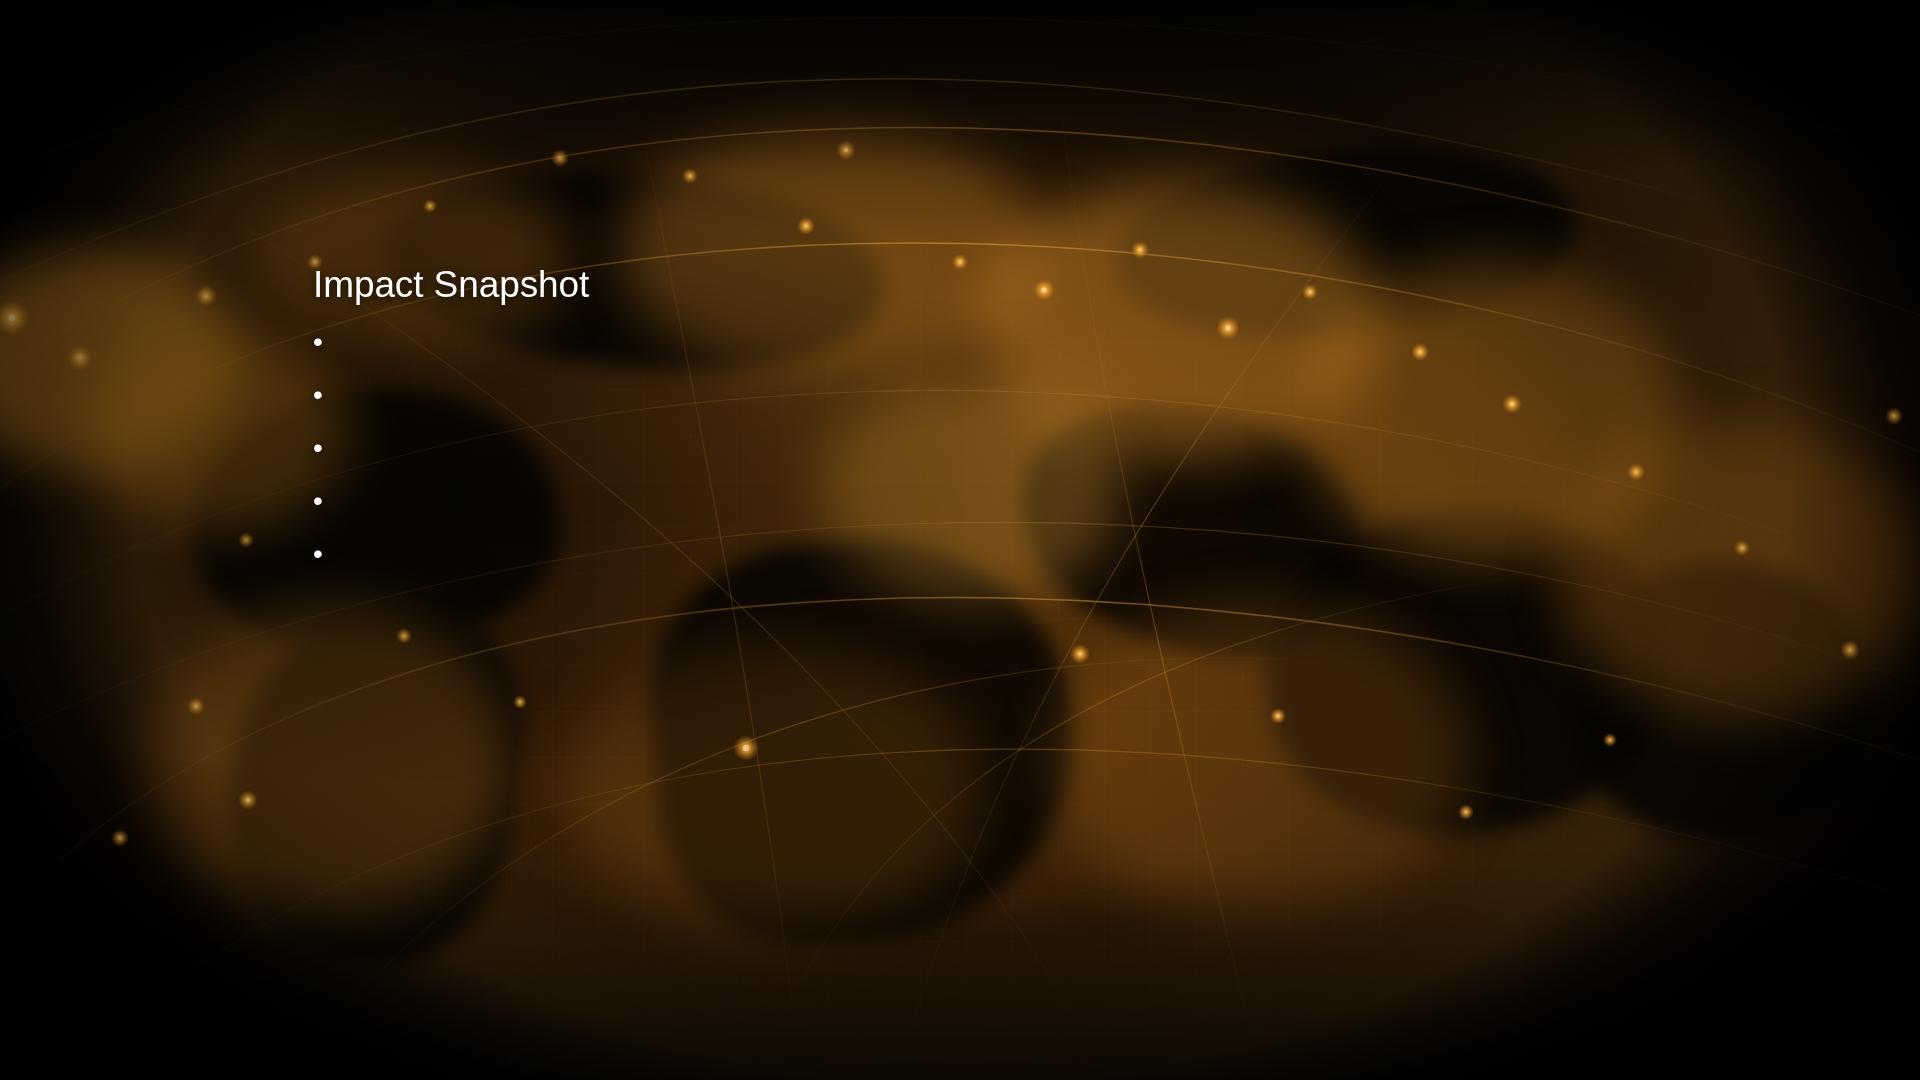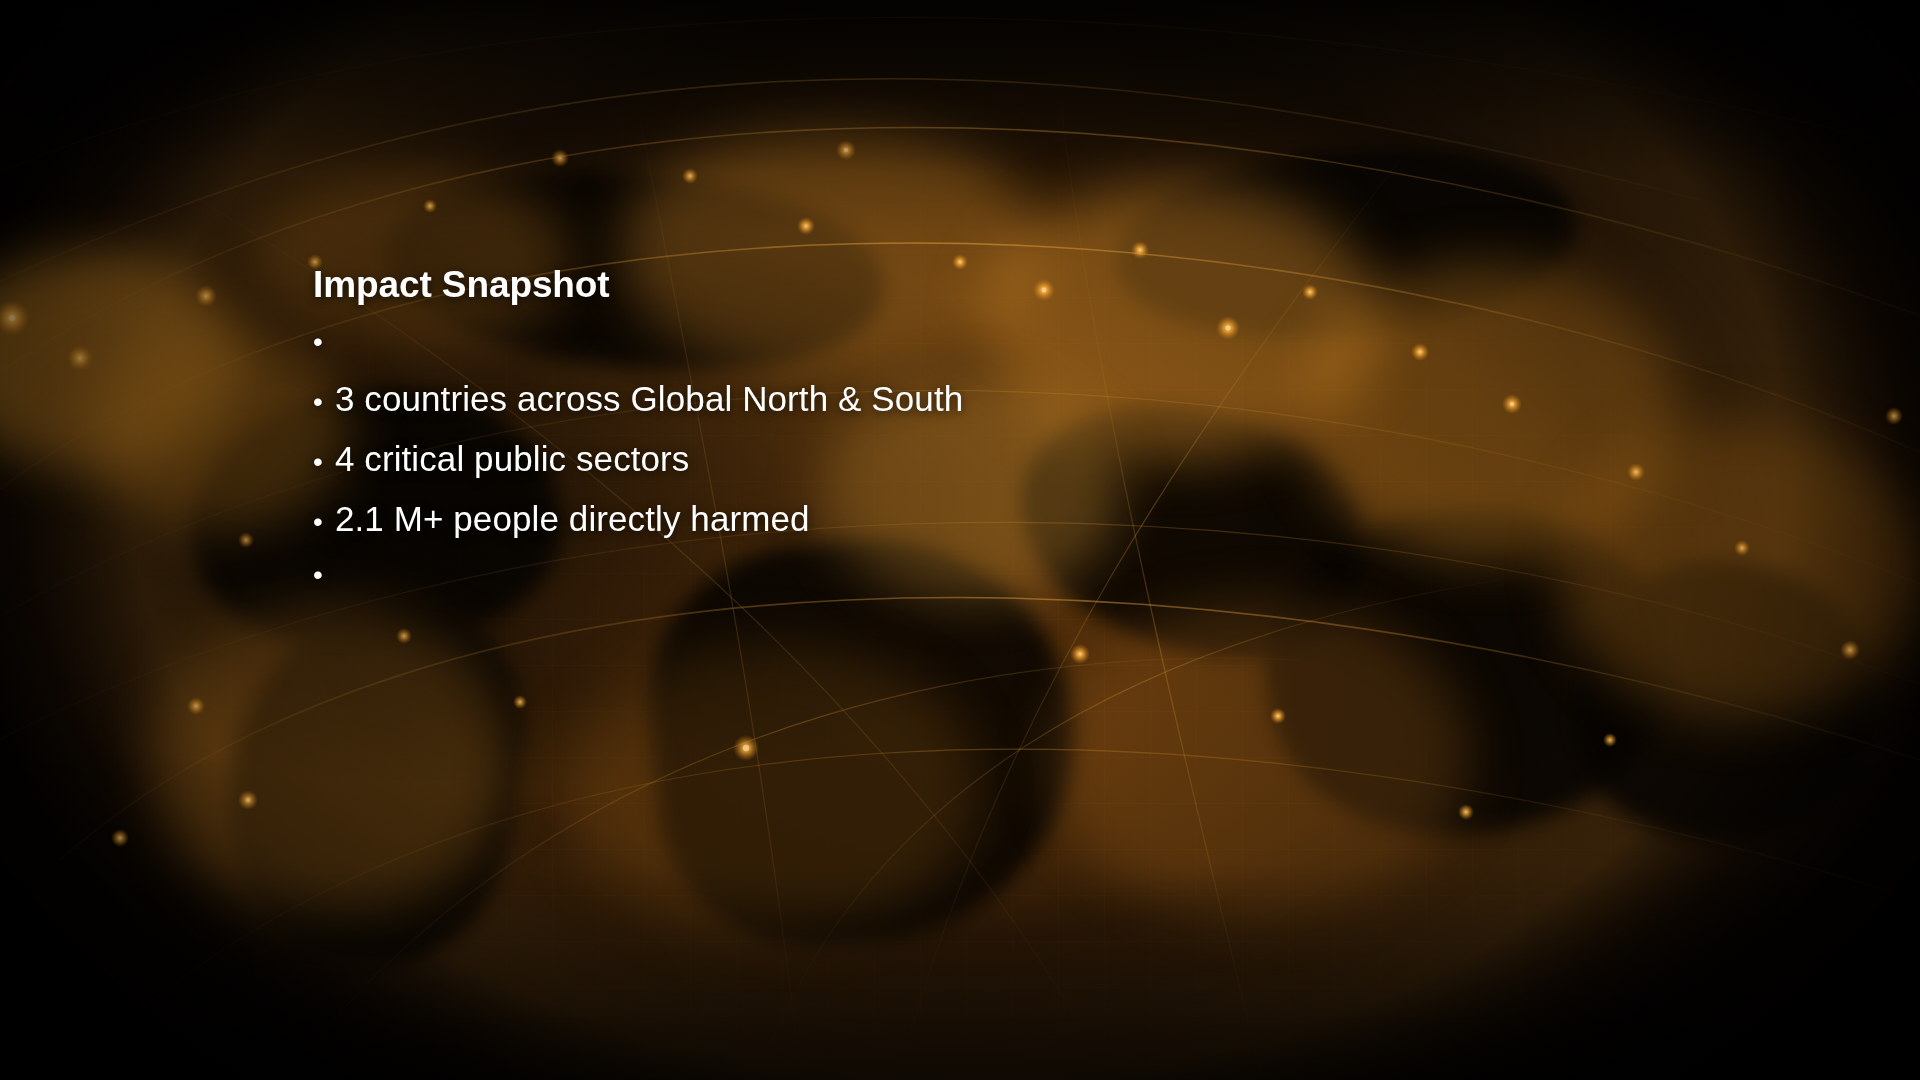--- a/index.html
+++ b/index.html
@@ -120,21 +120,21 @@
   .content {
     position: absolute;
     left: 313px;
     top: 265px;
     width: 1300px;
   }
 
   .slide-title {
     color: #ffffff;
     font-size: 37px;
-    font-weight: 700;
+    font-weight: 400;
     letter-spacing: -0.1px;
     line-height: 1.1;
     margin: 0 0 22px 0;
     text-shadow: 0 2px 10px rgba(0,0,0,0.75);
   }
 
   .bullet-list {
     list-style: none;
     margin: 0;
     padding: 0;
@@ -288,31 +288,28 @@
     <h1 class="slide-title">Impact Snapshot</h1>
 
     <ul class="bullet-list">
 
       <li class="bullet-item">
         <span class="bullet-marker">•</span>
       </li>
 
       <li class="bullet-item">
         <span class="bullet-marker">•</span>
-        <span class="bullet-text">3 countries across Global North &amp; South</span>
-      </li>
-
-      <li class="bullet-item">
-        <span class="bullet-marker">•</span>
-        <span class="bullet-text">4 critical public sectors</span>
-      </li>
-
-      <li class="bullet-item">
-        <span class="bullet-marker">•</span>
-        <span class="bullet-text">2.1 M+ people directly harmed</span>
+      </li>
+
+      <li class="bullet-item">
+        <span class="bullet-marker">•</span>
+      </li>
+
+      <li class="bullet-item">
+        <span class="bullet-marker">•</span>
       </li>
 
       <li class="bullet-item">
         <span class="bullet-marker">•</span>
       </li>
 
     </ul>
   </div>
 
 </div>

